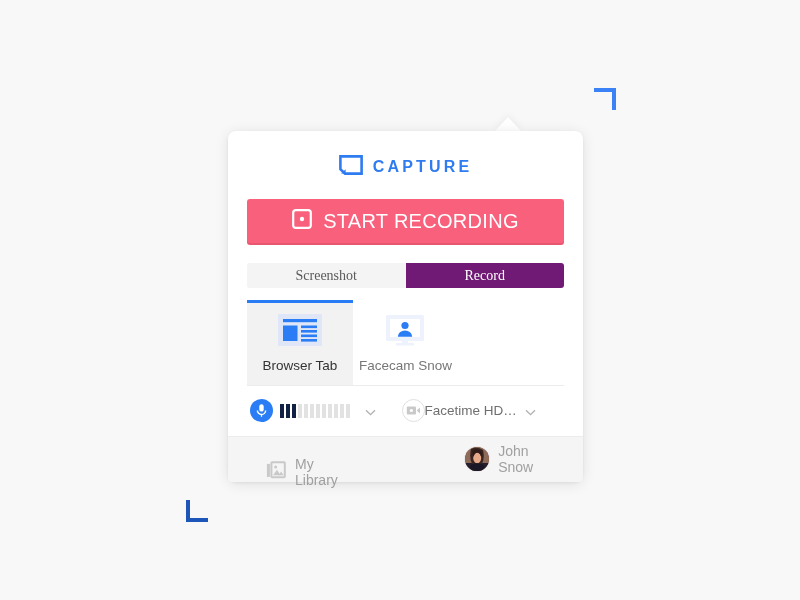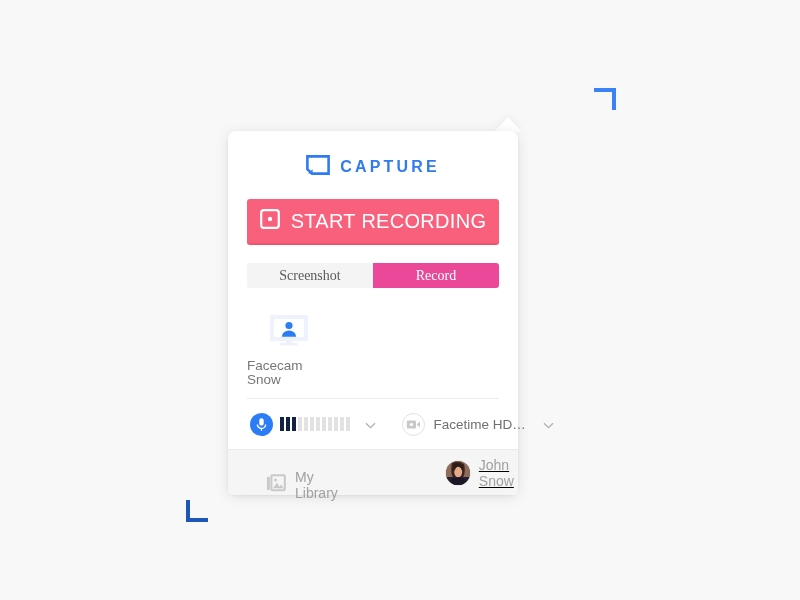--- a/index.html
+++ b/index.html
@@ -34,21 +34,21 @@
     top: 500px;
     border-bottom: 4px solid #1d55b8;
     border-left: 4px solid #1d55b8;
   }
 
   
   .card {
     position: absolute;
     left: 228px;
     top: 131px;
-    width: 290px;
+    width: 355px;
     background: #ffffff;
     border-radius: 8px;
     box-shadow: 0 2px 14px rgba(0,0,0,0.10), 0 1px 3px rgba(0,0,0,0.06);
   }
 
   .card-pointer {
     position: absolute;
     left: 494px;
     top: 117px;
     width: 0;
@@ -118,21 +118,21 @@
     display: flex;
     align-items: center;
     justify-content: center;
     font-size: 14px;
     color: #5a5a5a;
     background: #f4f4f4;
     cursor: pointer;
     user-select: none;
   }
   .segment-item.is-active {
-    background: #ec4899;
+    background: #701a75;
     color: #ffffff;
   }
 
   
   .modes {
     display: flex;
     margin-top: 12px;
     border-bottom: 1px solid #ececec;
   }
   .mode {
@@ -163,21 +163,21 @@
     align-items: center;
     height: 50px;
     padding: 0 3px;
   }
   .device {
     display: flex;
     align-items: center;
     cursor: pointer;
   }
   .device-mic { gap: 7px; }
-  .device-cam { gap: 9px; margin-left: 26px; }
+  .device-cam { margin-left: 26px; }
 
   .mic-badge {
     width: 23px;
     height: 23px;
     border-radius: 50%;
     background: #2a7df4;
     display: flex;
     align-items: center;
     justify-content: center;
     flex: none;
@@ -227,21 +227,21 @@
     border-top: 1px solid #ececec;
     border-radius: 0 0 4px 4px;
   }
   .footer-item {
     display: flex;
     align-items: center;
     gap: 9px;
     cursor: pointer;
   }
   .footer-library { margin-left: 19px; margin-top: 25px; }
-  .footer-user { margin-left: 108px; text-decoration: underline; }
+  .footer-user { margin-left: 108px; }
   .footer-label {
     font-size: 14px;
     color: #a0a0a0;
   }
 
   .avatar {
     width: 24px;
     height: 24px;
     border-radius: 50%;
     flex: none;
@@ -282,20 +282,34 @@
       <span class="record-btn-label">START RECORDING</span>
     </button>
 
     <div class="segment">
       <div class="segment-item">Screenshot</div>
       <div class="segment-item is-active">Record</div>
     </div>
 
     <div class="modes">
 
+      <div class="mode is-active">
+        <span class="mode-icon">
+          <svg width="44" height="32" viewBox="0 0 44 32">
+            <rect x="0" y="0" width="44" height="32" rx="1" fill="#dfe6f7"></rect>
+            <rect x="5" y="5" width="34" height="3.2" fill="#2a7df4"></rect>
+            <rect x="5" y="11.5" width="14.5" height="15.5" fill="#2a7df4"></rect>
+            <rect x="23" y="11.5" width="16" height="2.6" fill="#2a7df4"></rect>
+            <rect x="23" y="16" width="16" height="2.6" fill="#2a7df4"></rect>
+            <rect x="23" y="20.5" width="16" height="2.6" fill="#2a7df4"></rect>
+            <rect x="23" y="25" width="16" height="2.6" fill="#2a7df4"></rect>
+          </svg>
+        </span>
+        <span class="mode-label">Browser Tab</span>
+      </div>
 
 
       <div class="mode">
         <span class="mode-icon">
           <svg width="44" height="32" viewBox="0 0 44 32">
             <rect x="3" y="1" width="38" height="26" rx="1.5" fill="#eef2fd"></rect>
             <rect x="7" y="5" width="30" height="18" fill="#ffffff"></rect>
             <circle cx="22" cy="11.5" r="3.6" fill="#2a7df4"></circle>
             <path d="M14.8 22.8 a7.2 6.4 0 0 1 14.4 0 Z" fill="#2a7df4"></path>
             <rect x="19" y="27" width="6" height="2.5" fill="#eef2fd"></rect>

